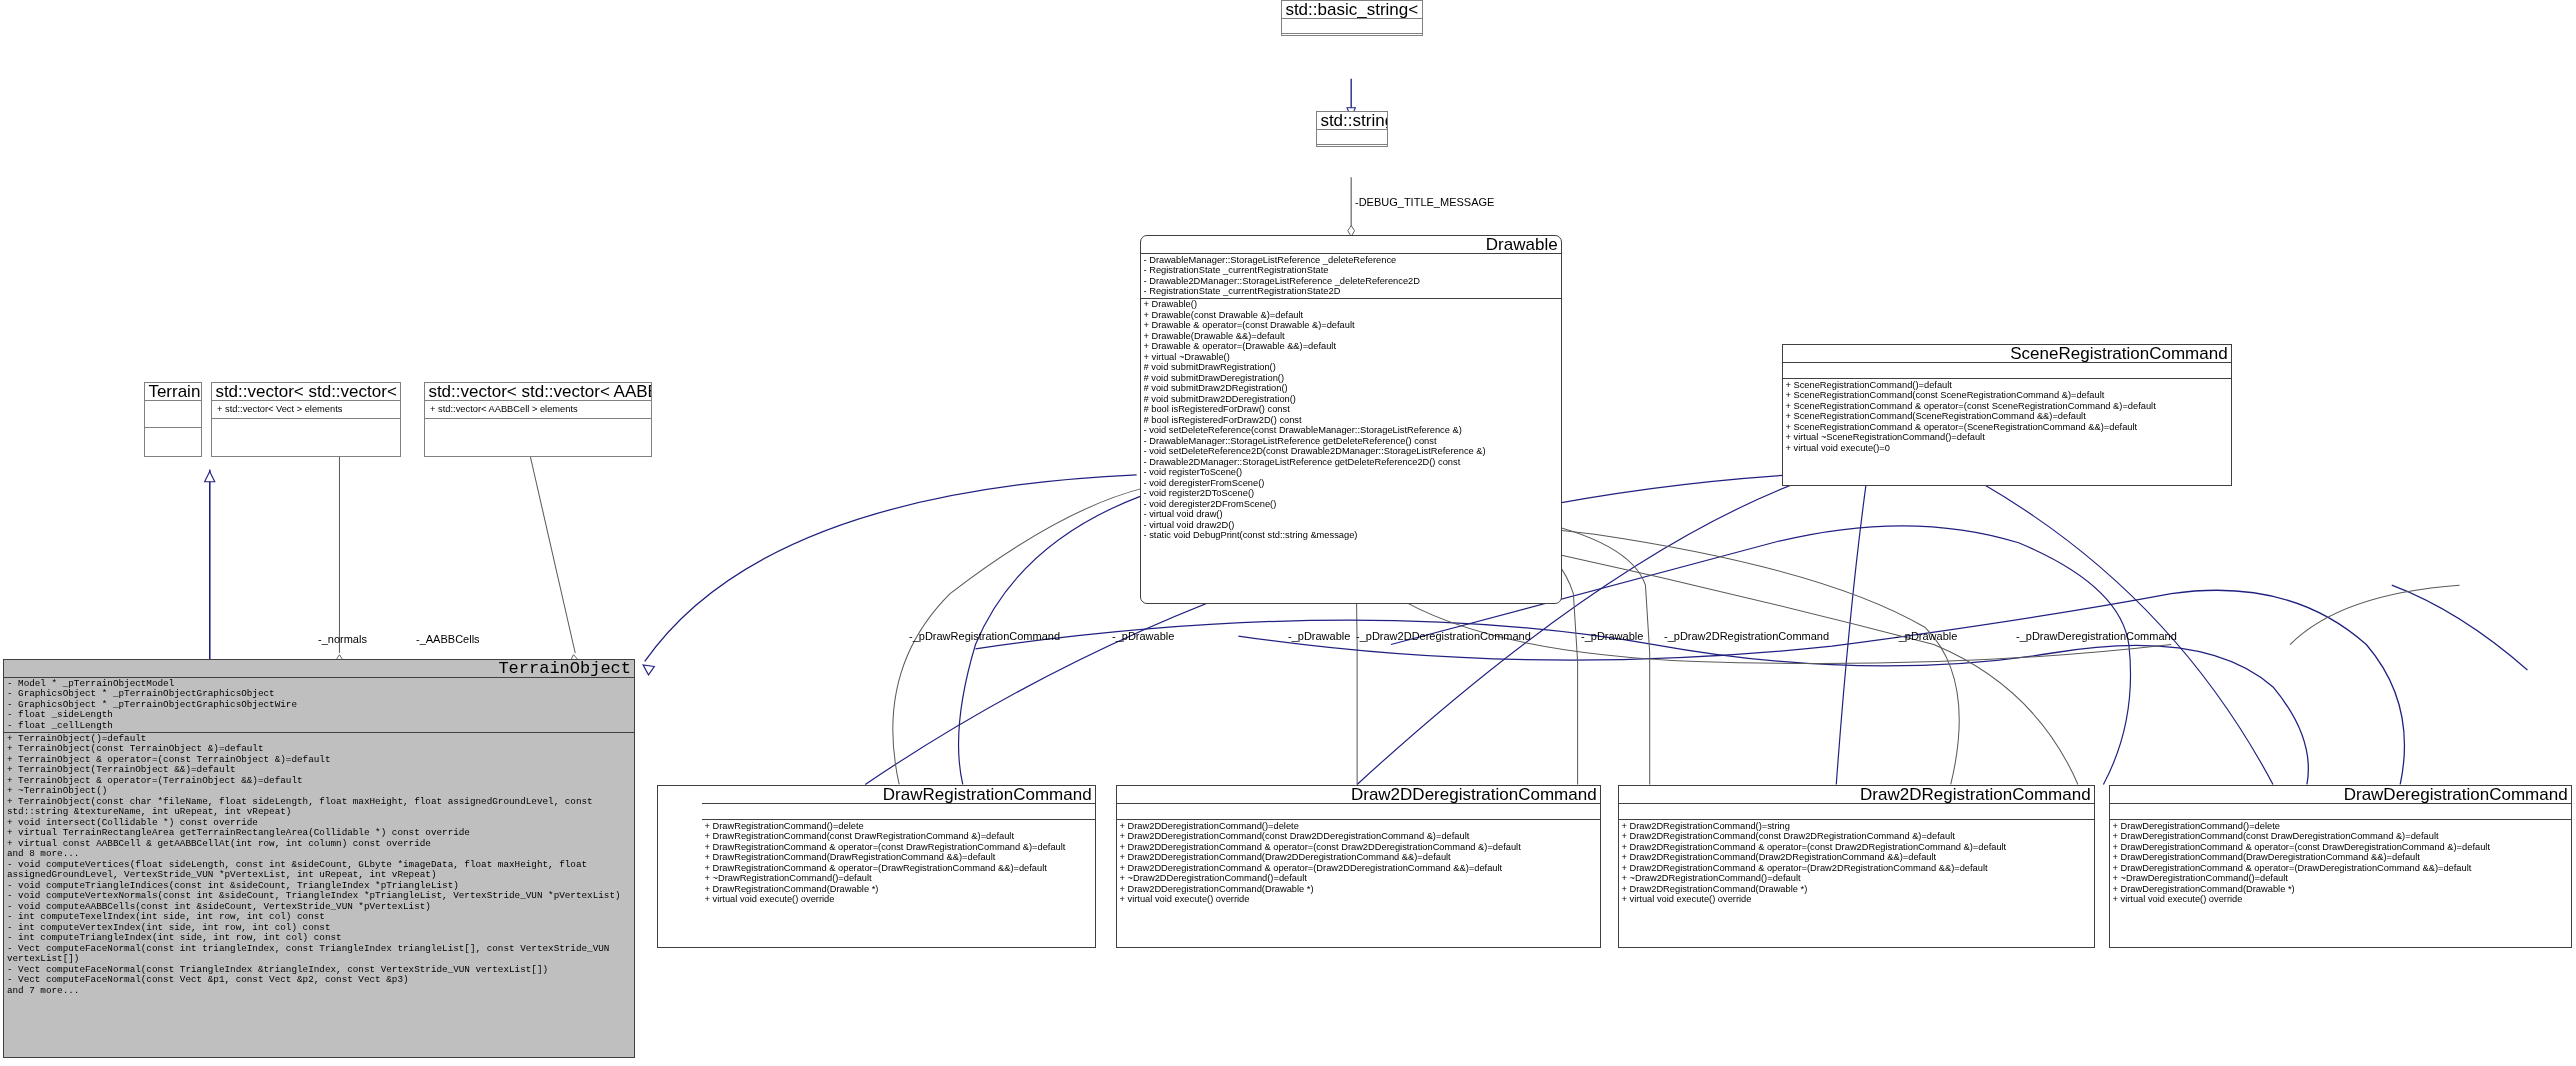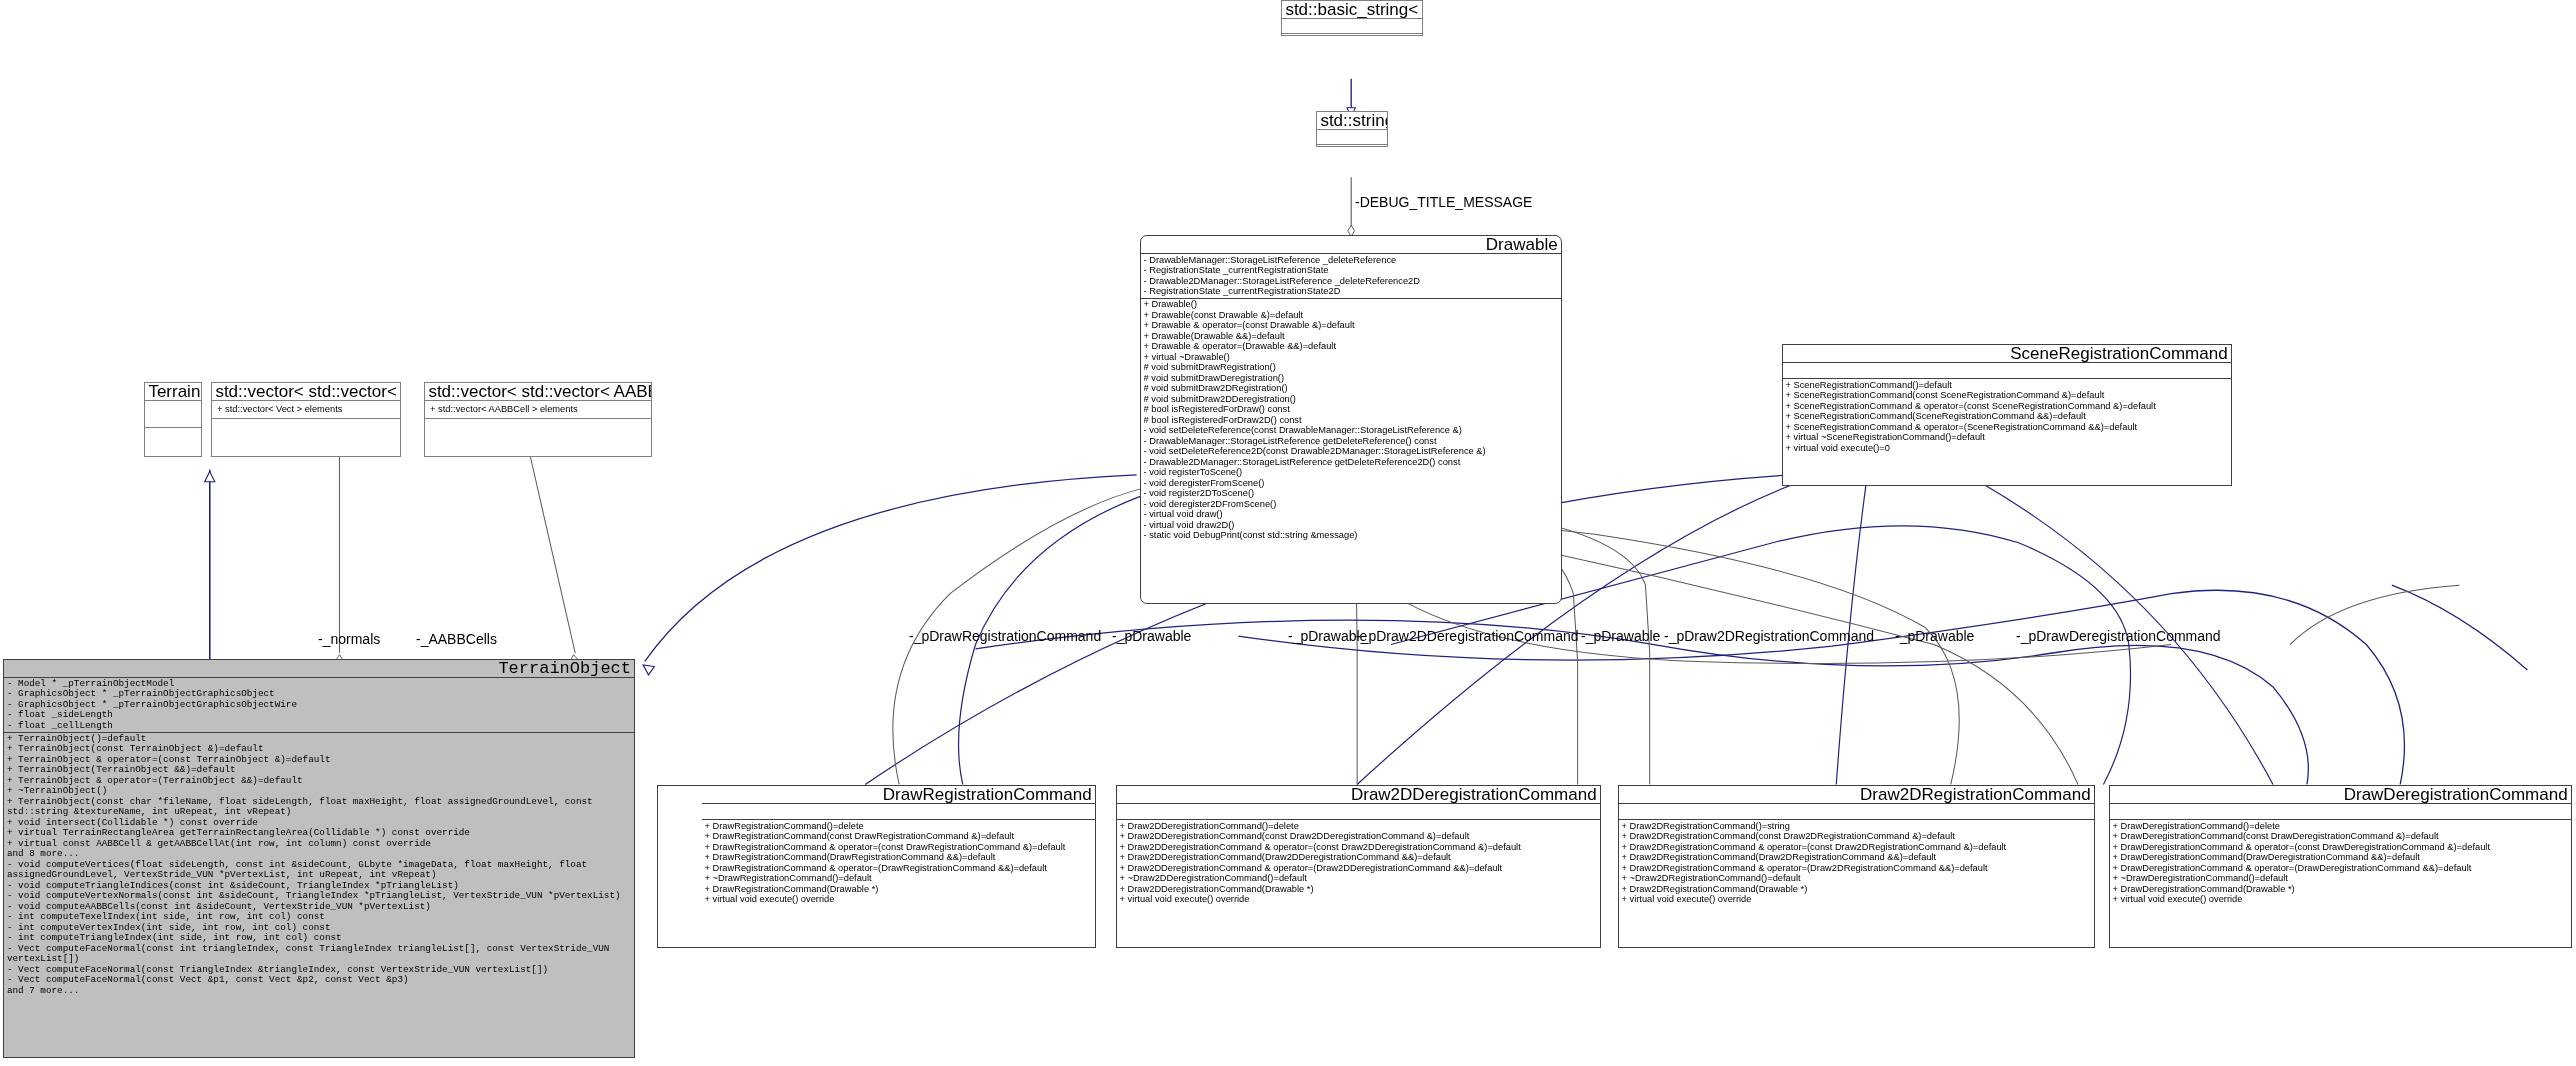--- a/index.html
+++ b/index.html
@@ -25,21 +25,21 @@
   .node.solid .attrs,.node.filled .attrs{border-bottom:0.8px solid #404040;}
   .node .ops{padding:0.8px 2.5px;}
 
   .node .row{font-size:9.3px;line-height:10.5px;white-space:pre-wrap;
     word-break:normal;overflow:hidden;}
 
   .empty{height:12px;}
   .empty2{height:13.6px;}
 
   .edge-label{
-    position:absolute;font-size:14px;line-height:10.2px;white-space:nowrap;
+    position:absolute;font-size:11px;line-height:10.2px;white-space:nowrap;
     color:#000000;background:transparent;
   }
 </style>
 </head>
 <body>
 
 <div id="canvas">
 
   <svg class="edges" viewBox="0 0 3037 1257" xmlns="http://www.w3.org/2000/svg">
     <defs>

